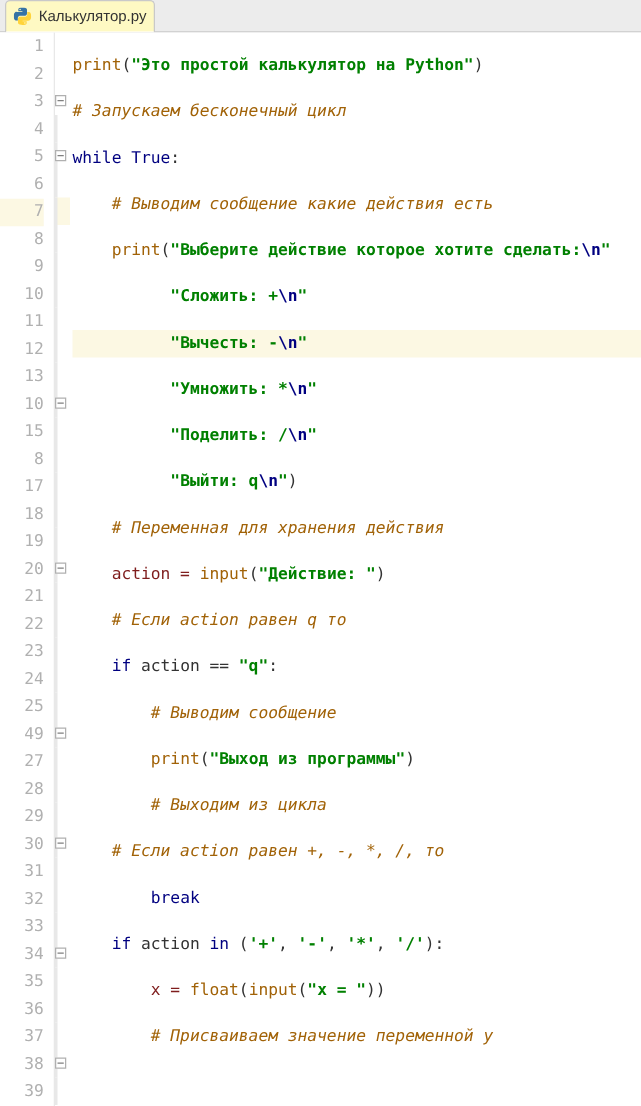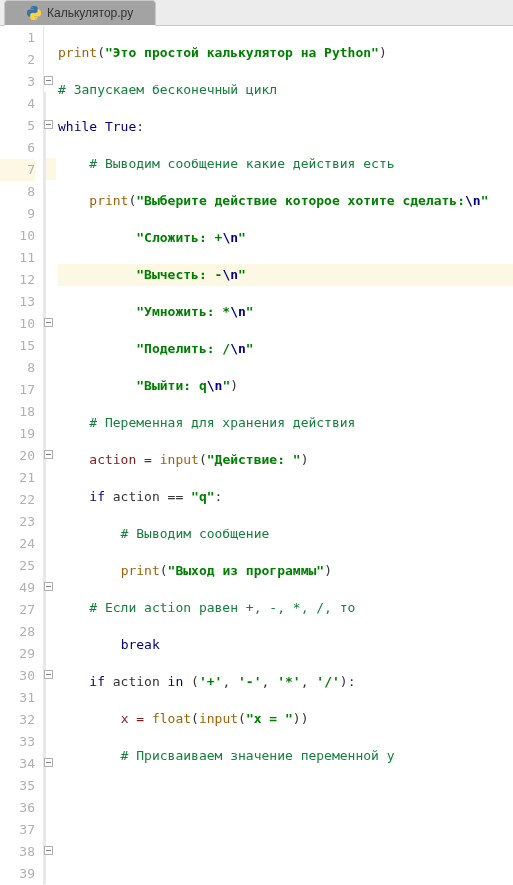--- a/index.html
+++ b/index.html
@@ -1,36 +1,36 @@
 <!DOCTYPE html>
 <html><head>
 <meta charset="utf-8">
 <style>
 html,body{margin:0;padding:0;width:513px;height:885px;overflow:hidden;font-family:Consolas,Menlo,"DejaVu Sans Mono",monospace;font-size:13px;background:#fff;color:#333}
 .tab-bar{height:26px;background:#ECECEC;border-bottom:1px solid #C9C9C9;display:flex;align-items:flex-end;padding-left:4px;box-sizing:border-box}
-.tab{height:24px;background:#a3a3a3;border:1px solid #C9C9C9;border-bottom:1px solid #fff;border-radius:4px 4px 0 0;display:flex;align-items:center;padding:0 22px;position:relative;top:1px}
+.tab{height:24px;background:#fef9c3;border:1px solid #C9C9C9;border-bottom:1px solid #fff;border-radius:4px 4px 0 0;display:flex;align-items:center;padding:0 6px;position:relative;top:1px}
 .tab-icon{display:flex;align-items:center;margin-right:6px}
 .tab-label{font-family:"Segoe UI",Tahoma,sans-serif;font-size:12px;color:#333}
 .editor{display:flex;height:calc(885px - 26px);background:#fff}
 .gutter{width:44px;background:#fff;border-right:1px solid #E8E8E8;text-align:right;padding:1px 8px 0 0;box-sizing:border-box;color:#B0B0B0;user-select:none}
 .fold-strip{width:12px;background:#fff;position:relative}
 .code{flex:1;padding:1px 0 0 2px;box-sizing:border-box;white-space:pre;overflow:hidden}
 .line{height:22px;line-height:22px}
 .gut-line{height:22px;line-height:22px}
 .fold-line{height:22px;position:relative}
 .fold-main{position:absolute;left:0;top:0;bottom:0;width:2px;background:#E8E8E8}
 .fold-mark{position:absolute;left:0;top:6px;width:9px;height:9px;border:1px solid #B0B0B0;background:#fff;box-sizing:border-box}
 .fold-mark:before,.fold-mark:after{content:"";position:absolute;background:#808080}
 .fold-mark:before{left:1px;right:1px;top:3px;height:1px}
 .hl{background:#FCF8E3}
 .kw{color:#000080;font-weight:normal}
 .fn{color:#a16207}
 .str{color:#008000;font-weight:bold}
 .esc{color:#000080;font-weight:bold}
-.cmt{color:#15803d;}
+.cmt{color:#a16207;font-style:italic}
 .id{color:#7f1d1d}
 </style>
 </head>
 <body>
 
 <div class="tab-bar">
   <div class="tab">
     <span class="tab-icon">
       <svg width="14" height="14" viewBox="0 0 16 16">
         <path fill="#3673A5" d="M7.8 0C4 0 4.2 1.6 4.2 1.6v1.9h3.7v.5H2.7S0 3.7 0 7.9c0 4.1 2.3 4 2.3 4h1.4V9.9s-.1-2.3 2.3-2.3h3.9s2.2 0 2.2-2.1V2s.3-2-4.3-2zM5.8 1.2a.7.7 0 1 1 0 1.4.7.7 0 0 1 0-1.4z"></path>
@@ -213,23 +213,25 @@
 <div class="line"><span class="kw">while</span><span> </span><span class="kw">True</span><span>:</span></div>
 <div class="line"><span class="cmt">    # Выводим сообщение какие действия есть</span></div>
 <div class="line"><span>    </span><span class="fn">print</span><span>(</span><span class="str">"Выберите действие которое хотите сделать:</span><span class="esc">\n</span><span class="str">"</span></div>
 <div class="line"><span>          </span><span class="str">"Сложить: +</span><span class="esc">\n</span><span class="str">"</span></div>
 <div class="line hl"><span>          </span><span class="str">"Вычесть: -</span><span class="esc">\n</span><span class="str">"</span></div>
 <div class="line"><span>          </span><span class="str">"Умножить: *</span><span class="esc">\n</span><span class="str">"</span></div>
 <div class="line"><span>          </span><span class="str">"Поделить: /</span><span class="esc">\n</span><span class="str">"</span></div>
 <div class="line"><span>          </span><span class="str">"Выйти: q</span><span class="esc">\n</span><span class="str">"</span><span>)</span></div>
 <div class="line"><span class="cmt">    # Переменная для хранения действия</span></div>
 <div class="line"><span>    </span><span class="id">action = </span><span class="fn">input</span><span>(</span><span class="str">"Действие: "</span><span>)</span></div>
+<div class="line"><span class="cmt">    # Если action равен q то</span></div>
 <div class="line"><span>    </span><span class="kw">if</span><span> action == </span><span class="str">"q"</span><span>:</span></div>
 <div class="line"><span class="cmt">        # Выводим сообщение</span></div>
 <div class="line"><span>        </span><span class="fn">print</span><span>(</span><span class="str">"Выход из программы"</span><span>)</span></div>
+<div class="line"><span class="cmt">        # Выходим из цикла</span></div>
 <div class="line"><span class="cmt">    # Если action равен +, -, *, /, то</span></div>
 <div class="line"><span>        </span><span class="kw">break</span></div>
 <div class="line"><span>    </span><span class="kw">if</span><span> action </span><span class="kw">in</span><span> (</span><span class="str">'+'</span><span>, </span><span class="str">'-'</span><span>, </span><span class="str">'*'</span><span>, </span><span class="str">'/'</span><span>):</span></div>
 <div class="line"><span>        </span><span class="id">x = </span><span class="fn">float</span><span>(</span><span class="fn">input</span><span>(</span><span class="str">"x = "</span><span>))</span></div>
 <div class="line"><span class="cmt">        # Присваиваем значение переменной y</span></div>
 
 
 
 
 

